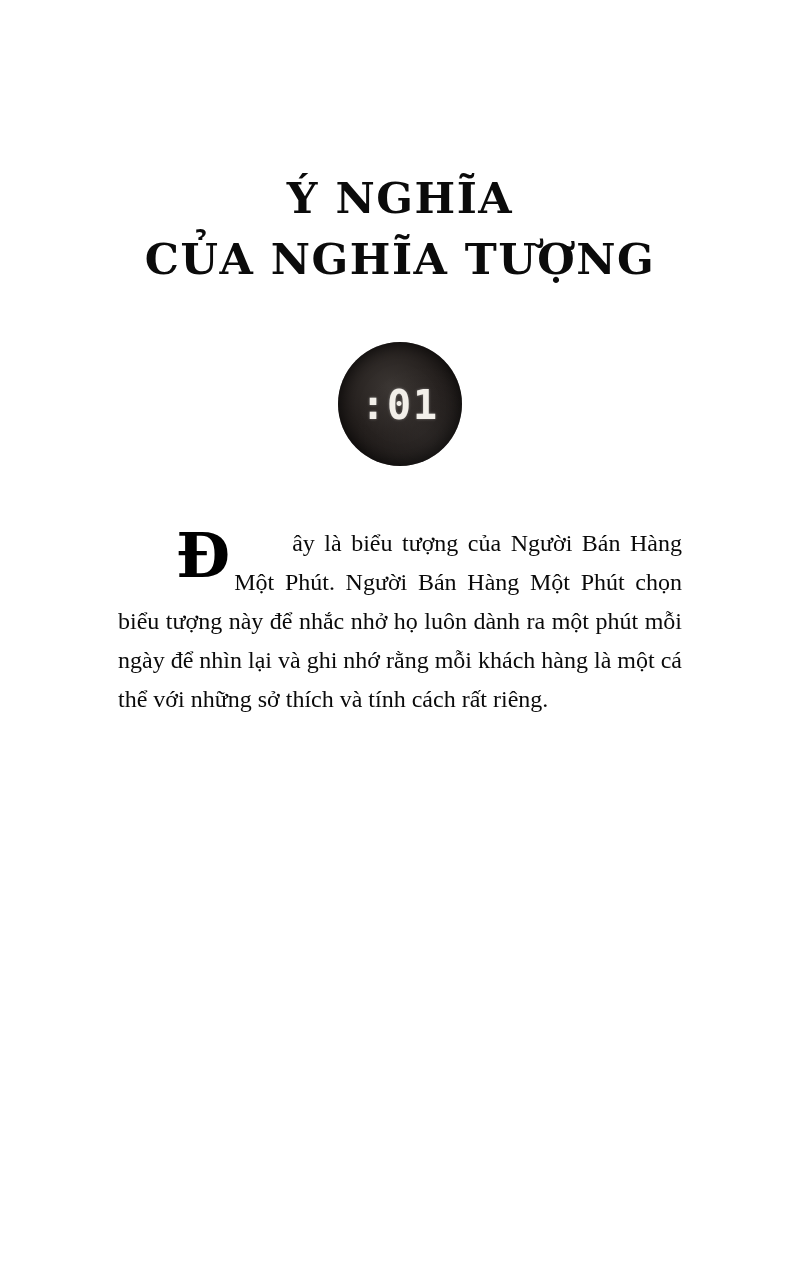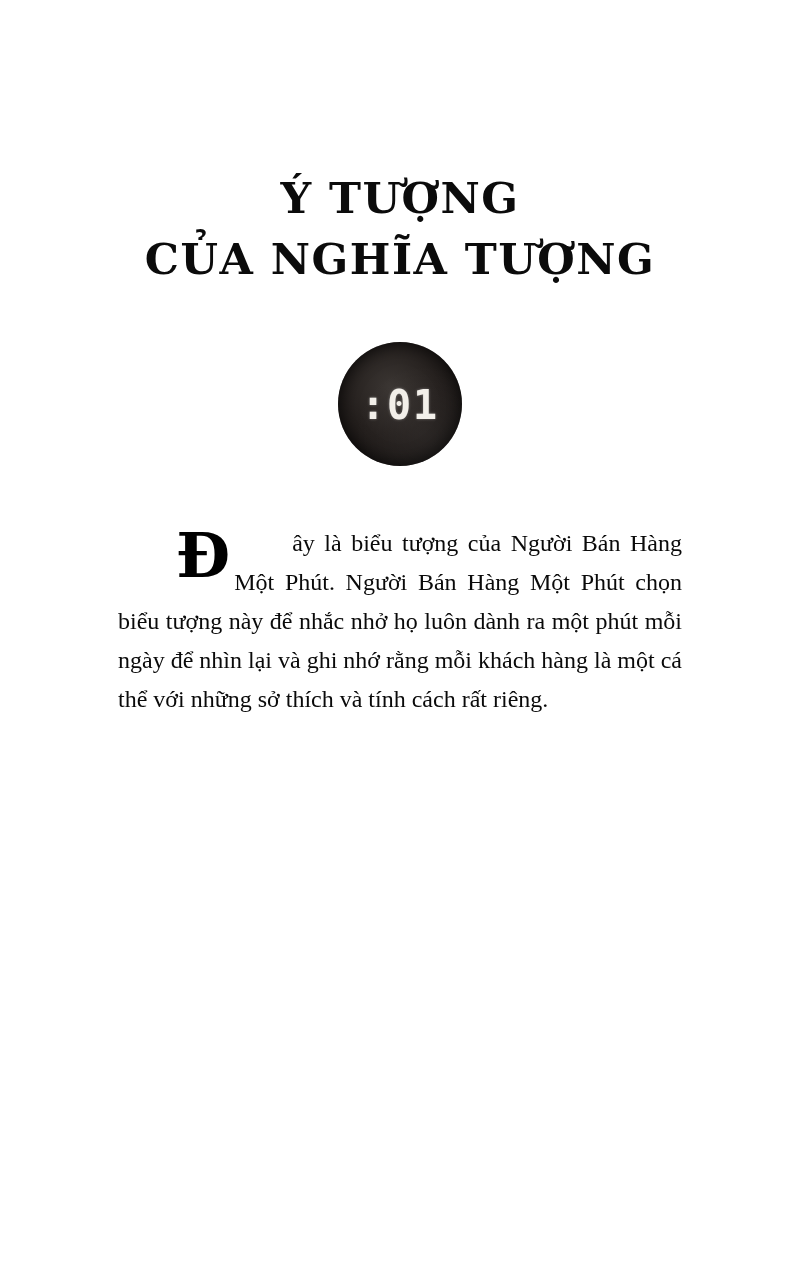--- a/index.html
+++ b/index.html
@@ -103,21 +103,21 @@
   .paragraph.indented {
     text-indent: 58px;
   }
 </style>
 </head>
 <body>
 
 <div class="page">
 
   <div class="title-block">
-    <div class="title-line">Ý TƯỢNG</div>
+    <div class="title-line">Ý NGHĨA</div>
     <div class="title-line">CỦA NGHĨA TƯỢNG</div>
   </div>
 
   <div class="emblem-wrap">
     <div class="emblem">
       <span class="emblem-digits">:01</span>
     </div>
   </div>
 
   <div class="body-block">

